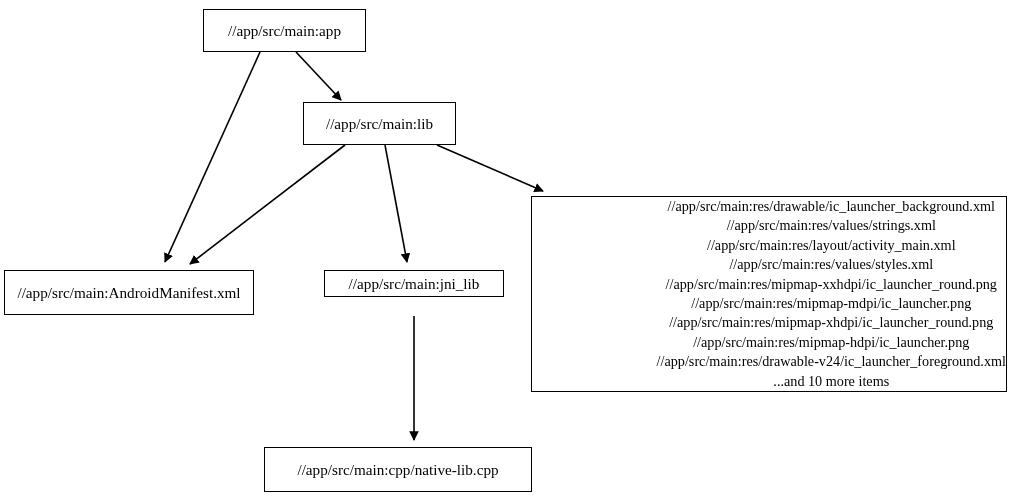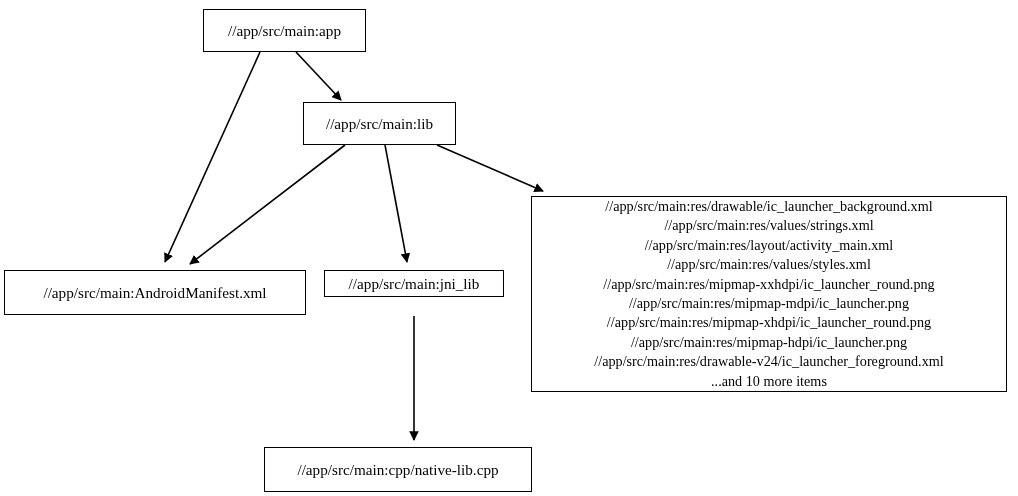--- a/index.html
+++ b/index.html
@@ -89,29 +89,29 @@
   </svg>
 
   <div class="node node-single" style="left:203px; top:9px; width:163px; height:43px;">
     <span class="node-label">//app/src/main:app</span>
   </div>
 
   <div class="node node-single" style="left:303px; top:102px; width:153px; height:43px;">
     <span class="node-label">//app/src/main:lib</span>
   </div>
 
-  <div class="node node-single" style="left:4px; top:270px; width:302px; height:45px;">
+  <div class="node node-single" style="left:4px; top:270px; width:250px; height:45px;">
     <span class="node-label">//app/src/main:AndroidManifest.xml</span>
   </div>
 
   <div class="node node-single" style="left:324px; top:270px; width:180px; height:27px;">
     <span class="node-label">//app/src/main:jni_lib</span>
   </div>
 
-  <div class="node node-multi" style="left:531px; top:196px; width:476px; height:196px;">
+  <div class="node node-multi" style="left:531px; top:196px; width:476px; height:196px;justify-content:flex-end;">
     <span class="node-label">//app/src/main:res/drawable/ic_launcher_background.xml
 //app/src/main:res/values/strings.xml
 //app/src/main:res/layout/activity_main.xml
 //app/src/main:res/values/styles.xml
 //app/src/main:res/mipmap-xxhdpi/ic_launcher_round.png
 //app/src/main:res/mipmap-mdpi/ic_launcher.png
 //app/src/main:res/mipmap-xhdpi/ic_launcher_round.png
 //app/src/main:res/mipmap-hdpi/ic_launcher.png
 //app/src/main:res/drawable-v24/ic_launcher_foreground.xml
 ...and 10 more items</span>

